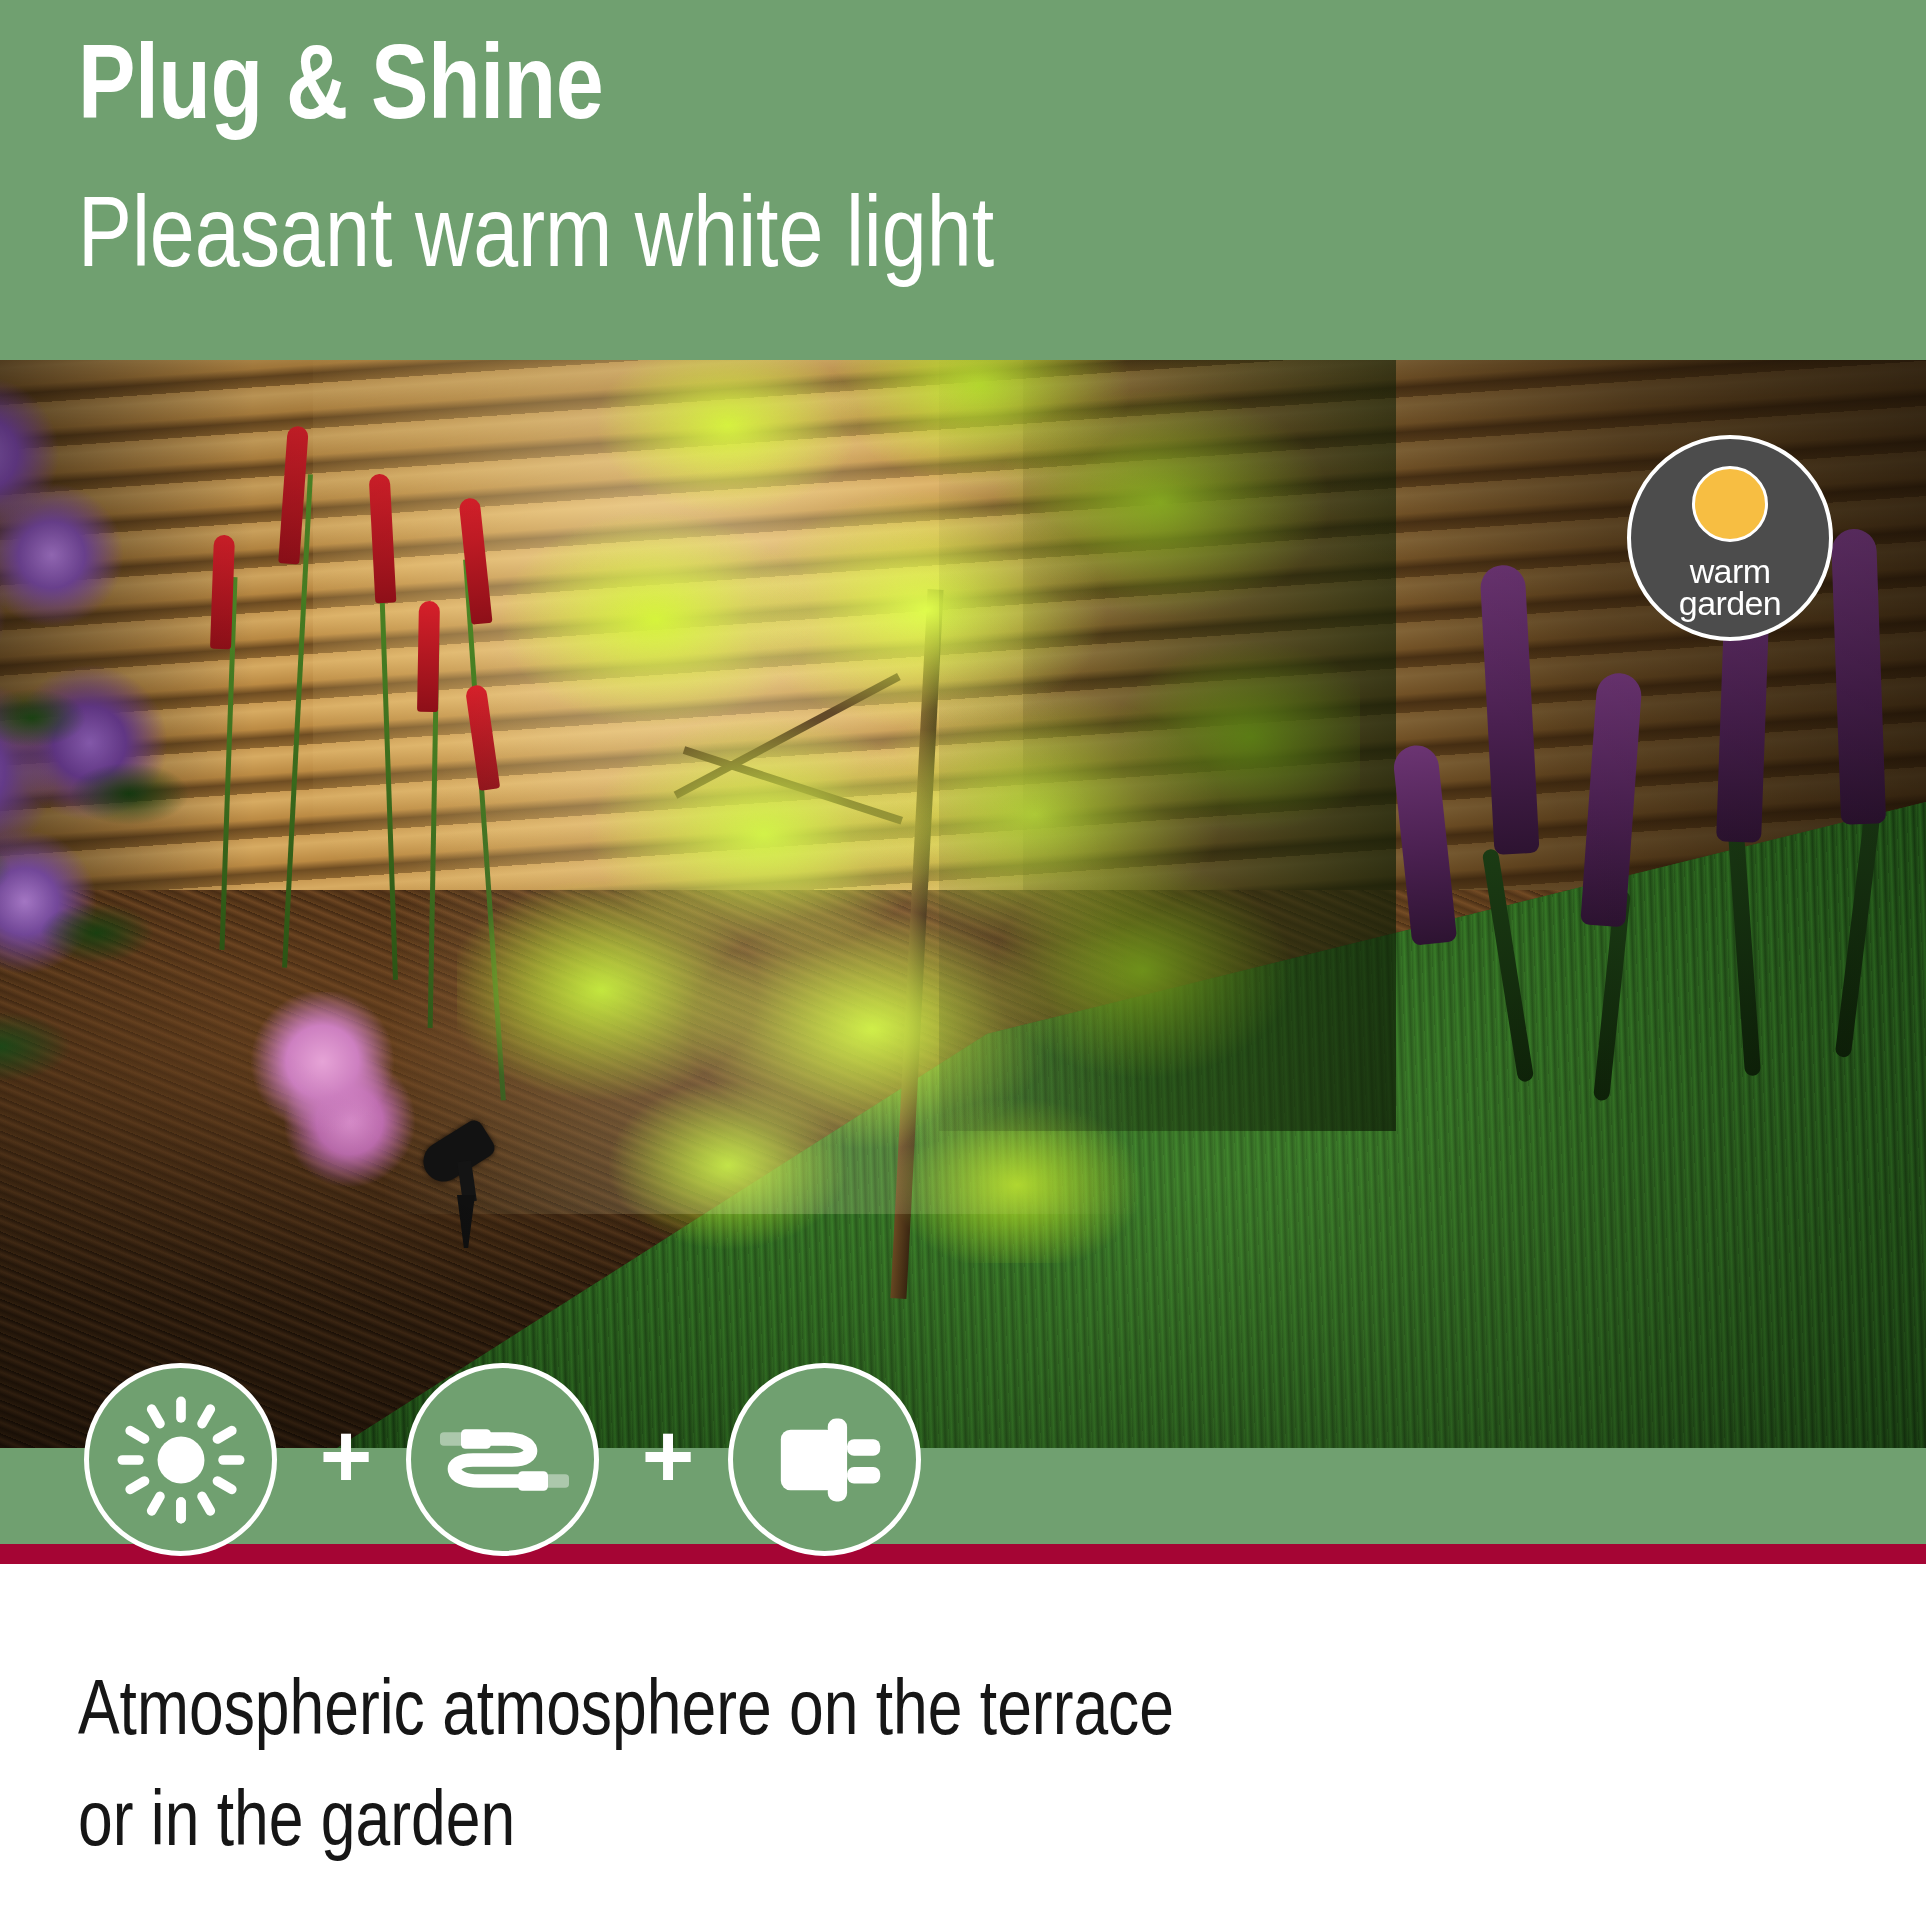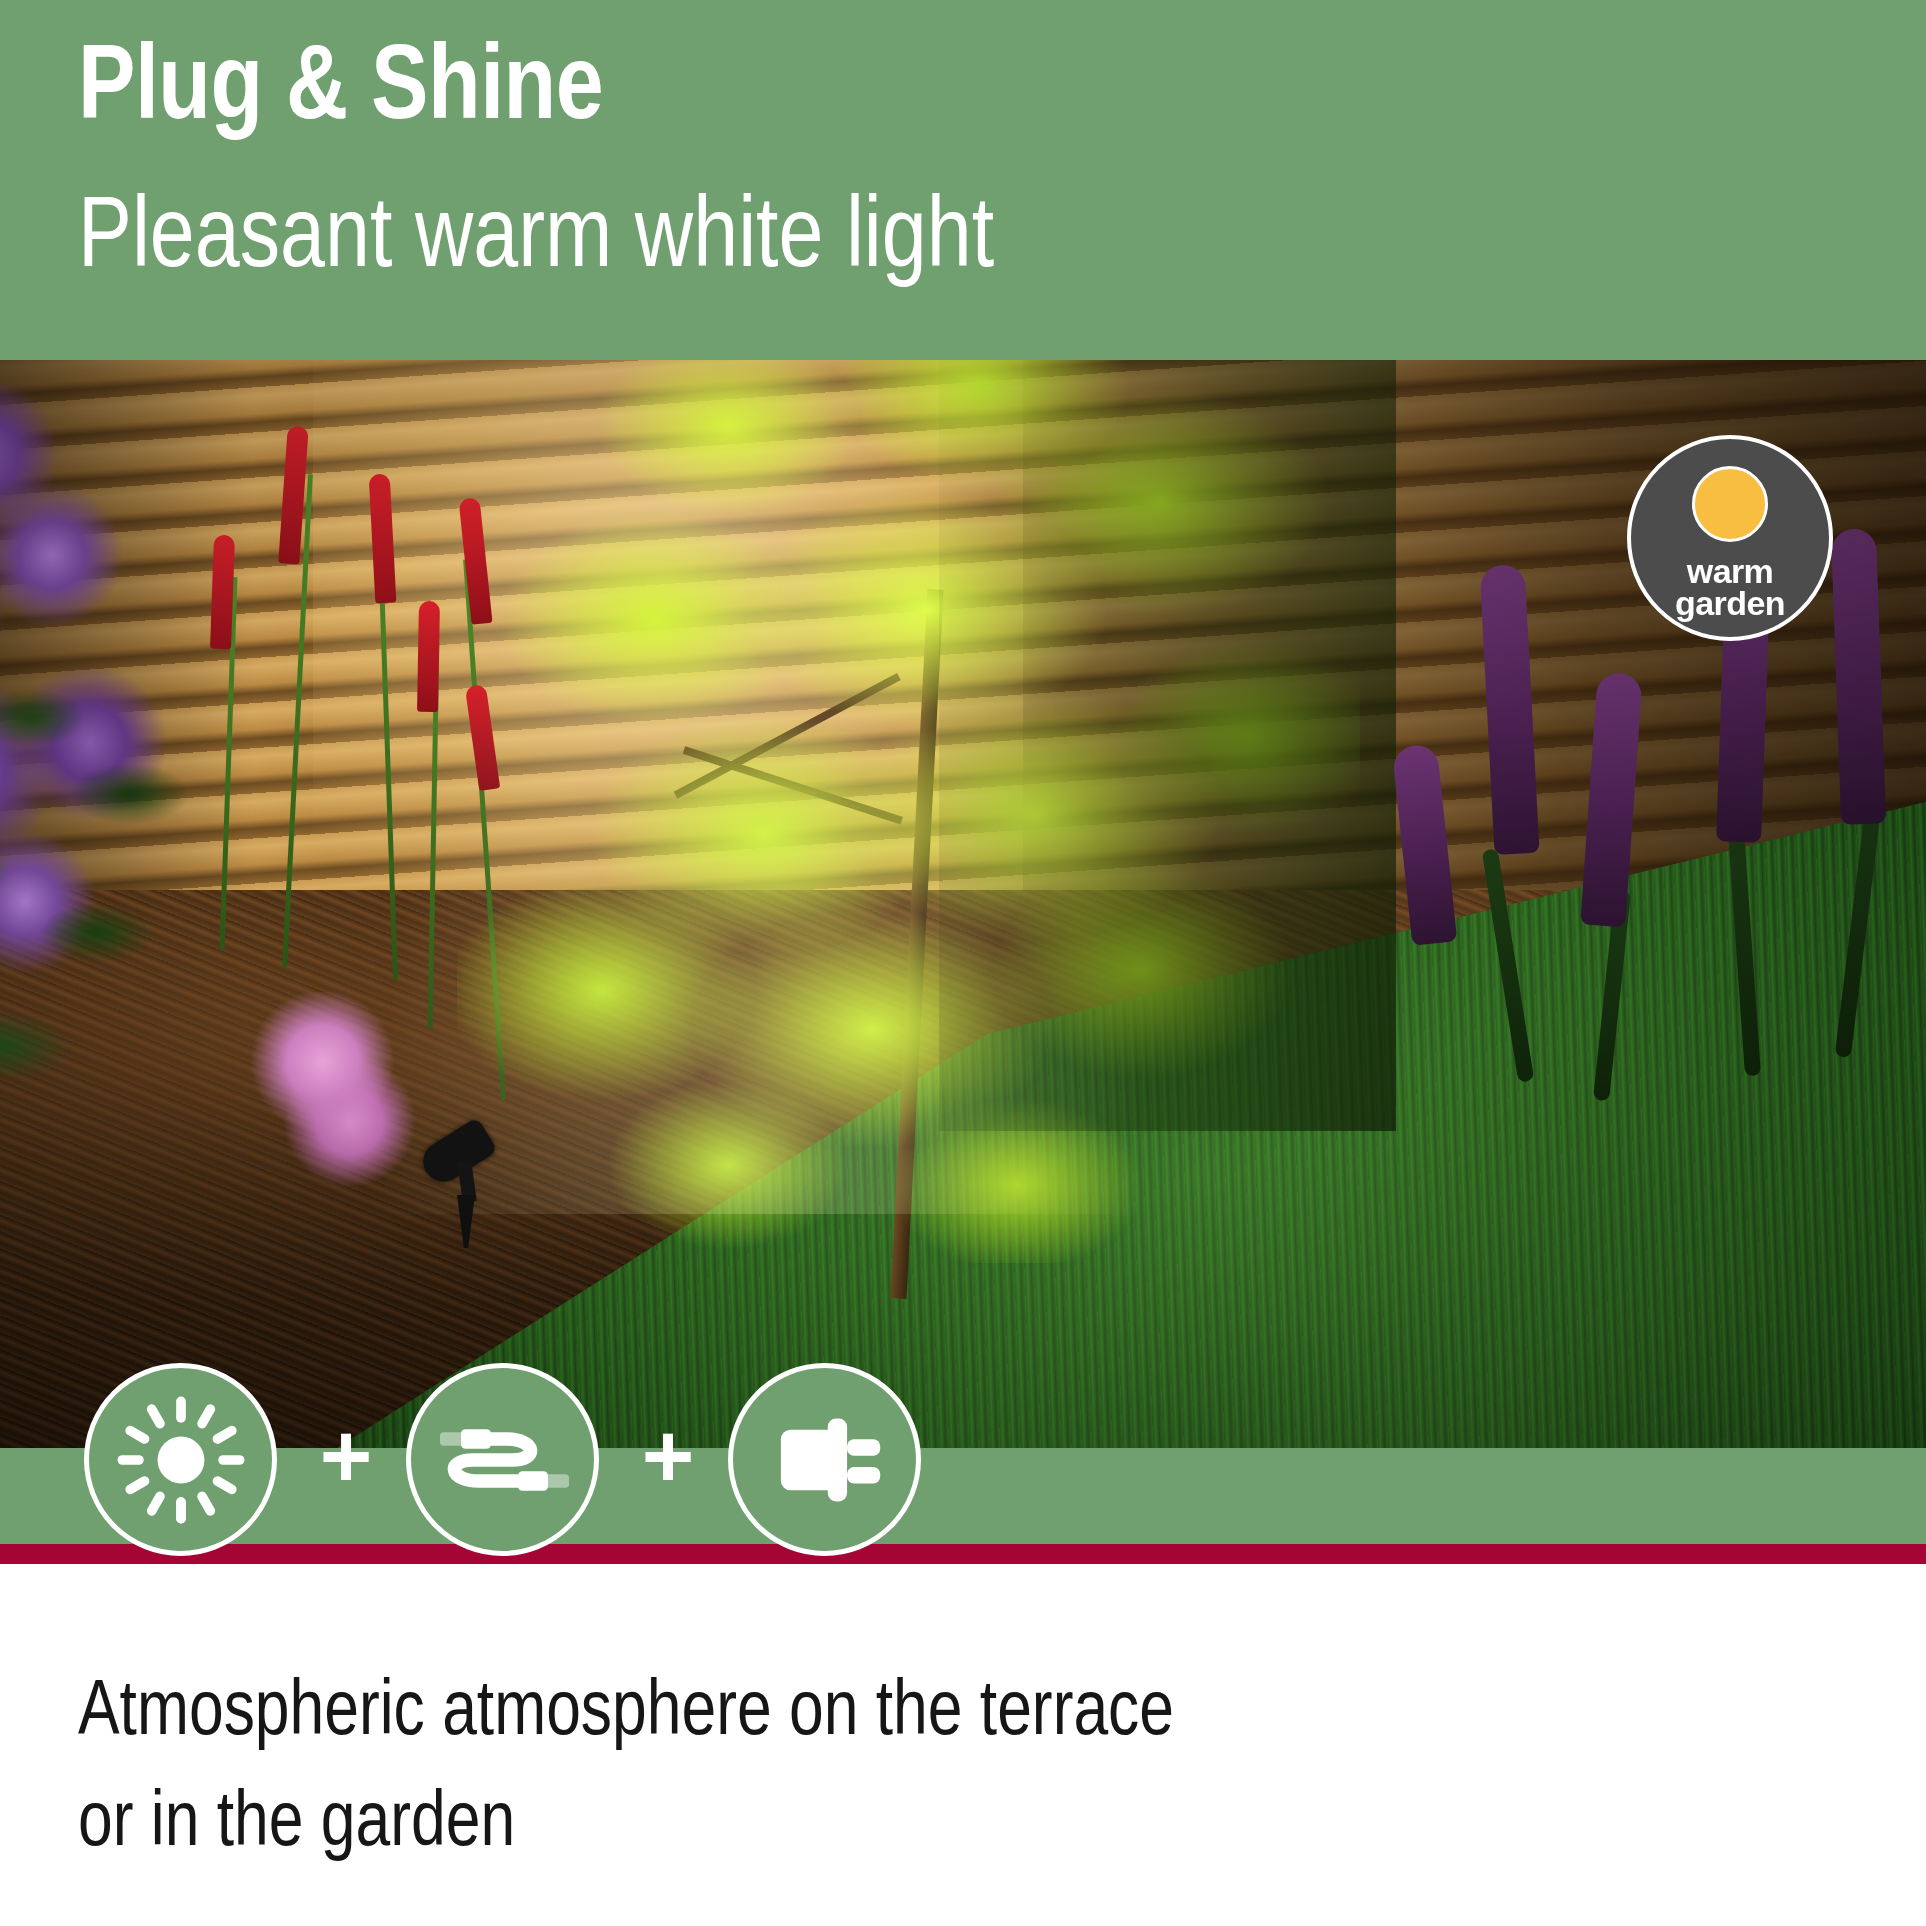--- a/index.html
+++ b/index.html
@@ -208,21 +208,21 @@
   }
   .badge-dot{
     width:76px; height:76px; border-radius:50%;
     background:#F7BE42; border:3px solid #ffffff;
     margin-top:26.5px;
   }
   .badge-text{
     margin-top:13.2px;
     color:#ffffff;
     font-family:"Liberation Sans",sans-serif;
-    font-weight:bold;
+    font-weight:normal;
     font-size:34px;
     line-height:0.95;
     text-align:center;
     letter-spacing:-0.6px;
   }
 
   
   .feature-band{
     position:absolute; left:0; top:1448px; width:1926px; height:96px;
     background:#70A070;

